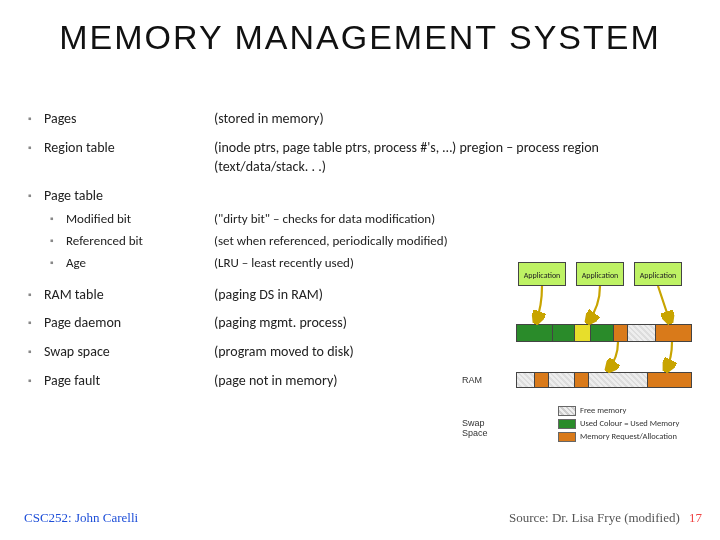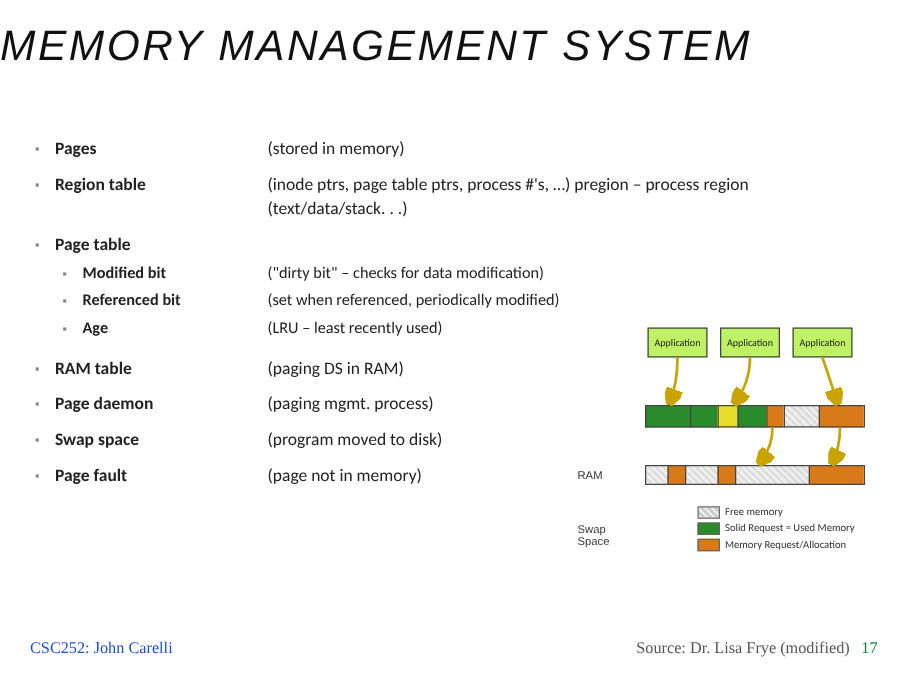--- a/index.html
+++ b/index.html
@@ -17,25 +17,25 @@
     width: 720px;
     height: 540px;
     position: relative;
     box-sizing: border-box;
   }
   .title {
     position: absolute;
     top: 18px;
     left: 0;
     right: 0;
+    text-align: center;
     font-family: Impact, "Arial Black", sans-serif;
     font-size: 34px;
     letter-spacing: 2px;
     color: #111;
-    font-style: italic;
   }
   .content {
     position: absolute;
     top: 110px;
     left: 28px;
     width: 630px;
     font-size: 14px;
     line-height: 1.35;
   }
   .row, .subrow {
@@ -46,21 +46,21 @@
     width: 10px;
     flex: none;
     color: #888;
     font-size: 10px;
     line-height: 18px;
     margin-right: 6px;
   }
   .term {
     width: 170px;
     flex: none;
-    font-weight: 700;
+    font-weight: 400;
   }
   .desc {
     flex: 1;
   }
   .sub {
     margin-left: 22px;
   }
   .subrow {
     margin-bottom: 4px;
     font-size: 13px;
@@ -162,21 +162,21 @@
   }
   .footer-right {
     position: absolute;
     right: 18px;
     bottom: 14px;
     font-size: 13px;
     color: #555;
     font-family: Georgia, "Times New Roman", serif;
   }
   .slidenum {
-    color: #15803d;
+    color: #ef4444;
     margin-left: 6px;
     font-weight: normal;
   }
 </style>
 </head>
 <body>
 
 <div class="slide">
 
   <div class="title">MEMORY MANAGEMENT SYSTEM</div>
@@ -276,21 +276,21 @@
       </defs>
       <path d="M84 24 Q 84 44 78 60" marker-end="url(#ah)"></path>
       <path d="M142 24 Q 142 44 130 60" marker-end="url(#ah)"></path>
       <path d="M200 24 Q 206 42 212 60" marker-end="url(#ah)"></path>
       <path d="M160 80 Q 160 96 150 108" marker-end="url(#ah)"></path>
       <path d="M214 80 Q 214 96 208 108" marker-end="url(#ah)"></path>
     </svg>
 
     <div class="legend">
       <div><span class="legsw free"></span><span>Free memory</span></div>
-      <div><span class="legsw solid"></span><span>Solid Request = Used Memory</span></div>
+      <div><span class="legsw solid"></span><span>Used Colour = Used Memory</span></div>
       <div><span class="legsw orange"></span><span>Memory Request/Allocation</span></div>
     </div>
   </div>
 
   <div class="footer-left">CSC252: John Carelli</div>
   <div class="footer-right">
     <span>Source: Dr. Lisa Frye (modified)</span>
     <span class="slidenum">17</span>
   </div>
 

